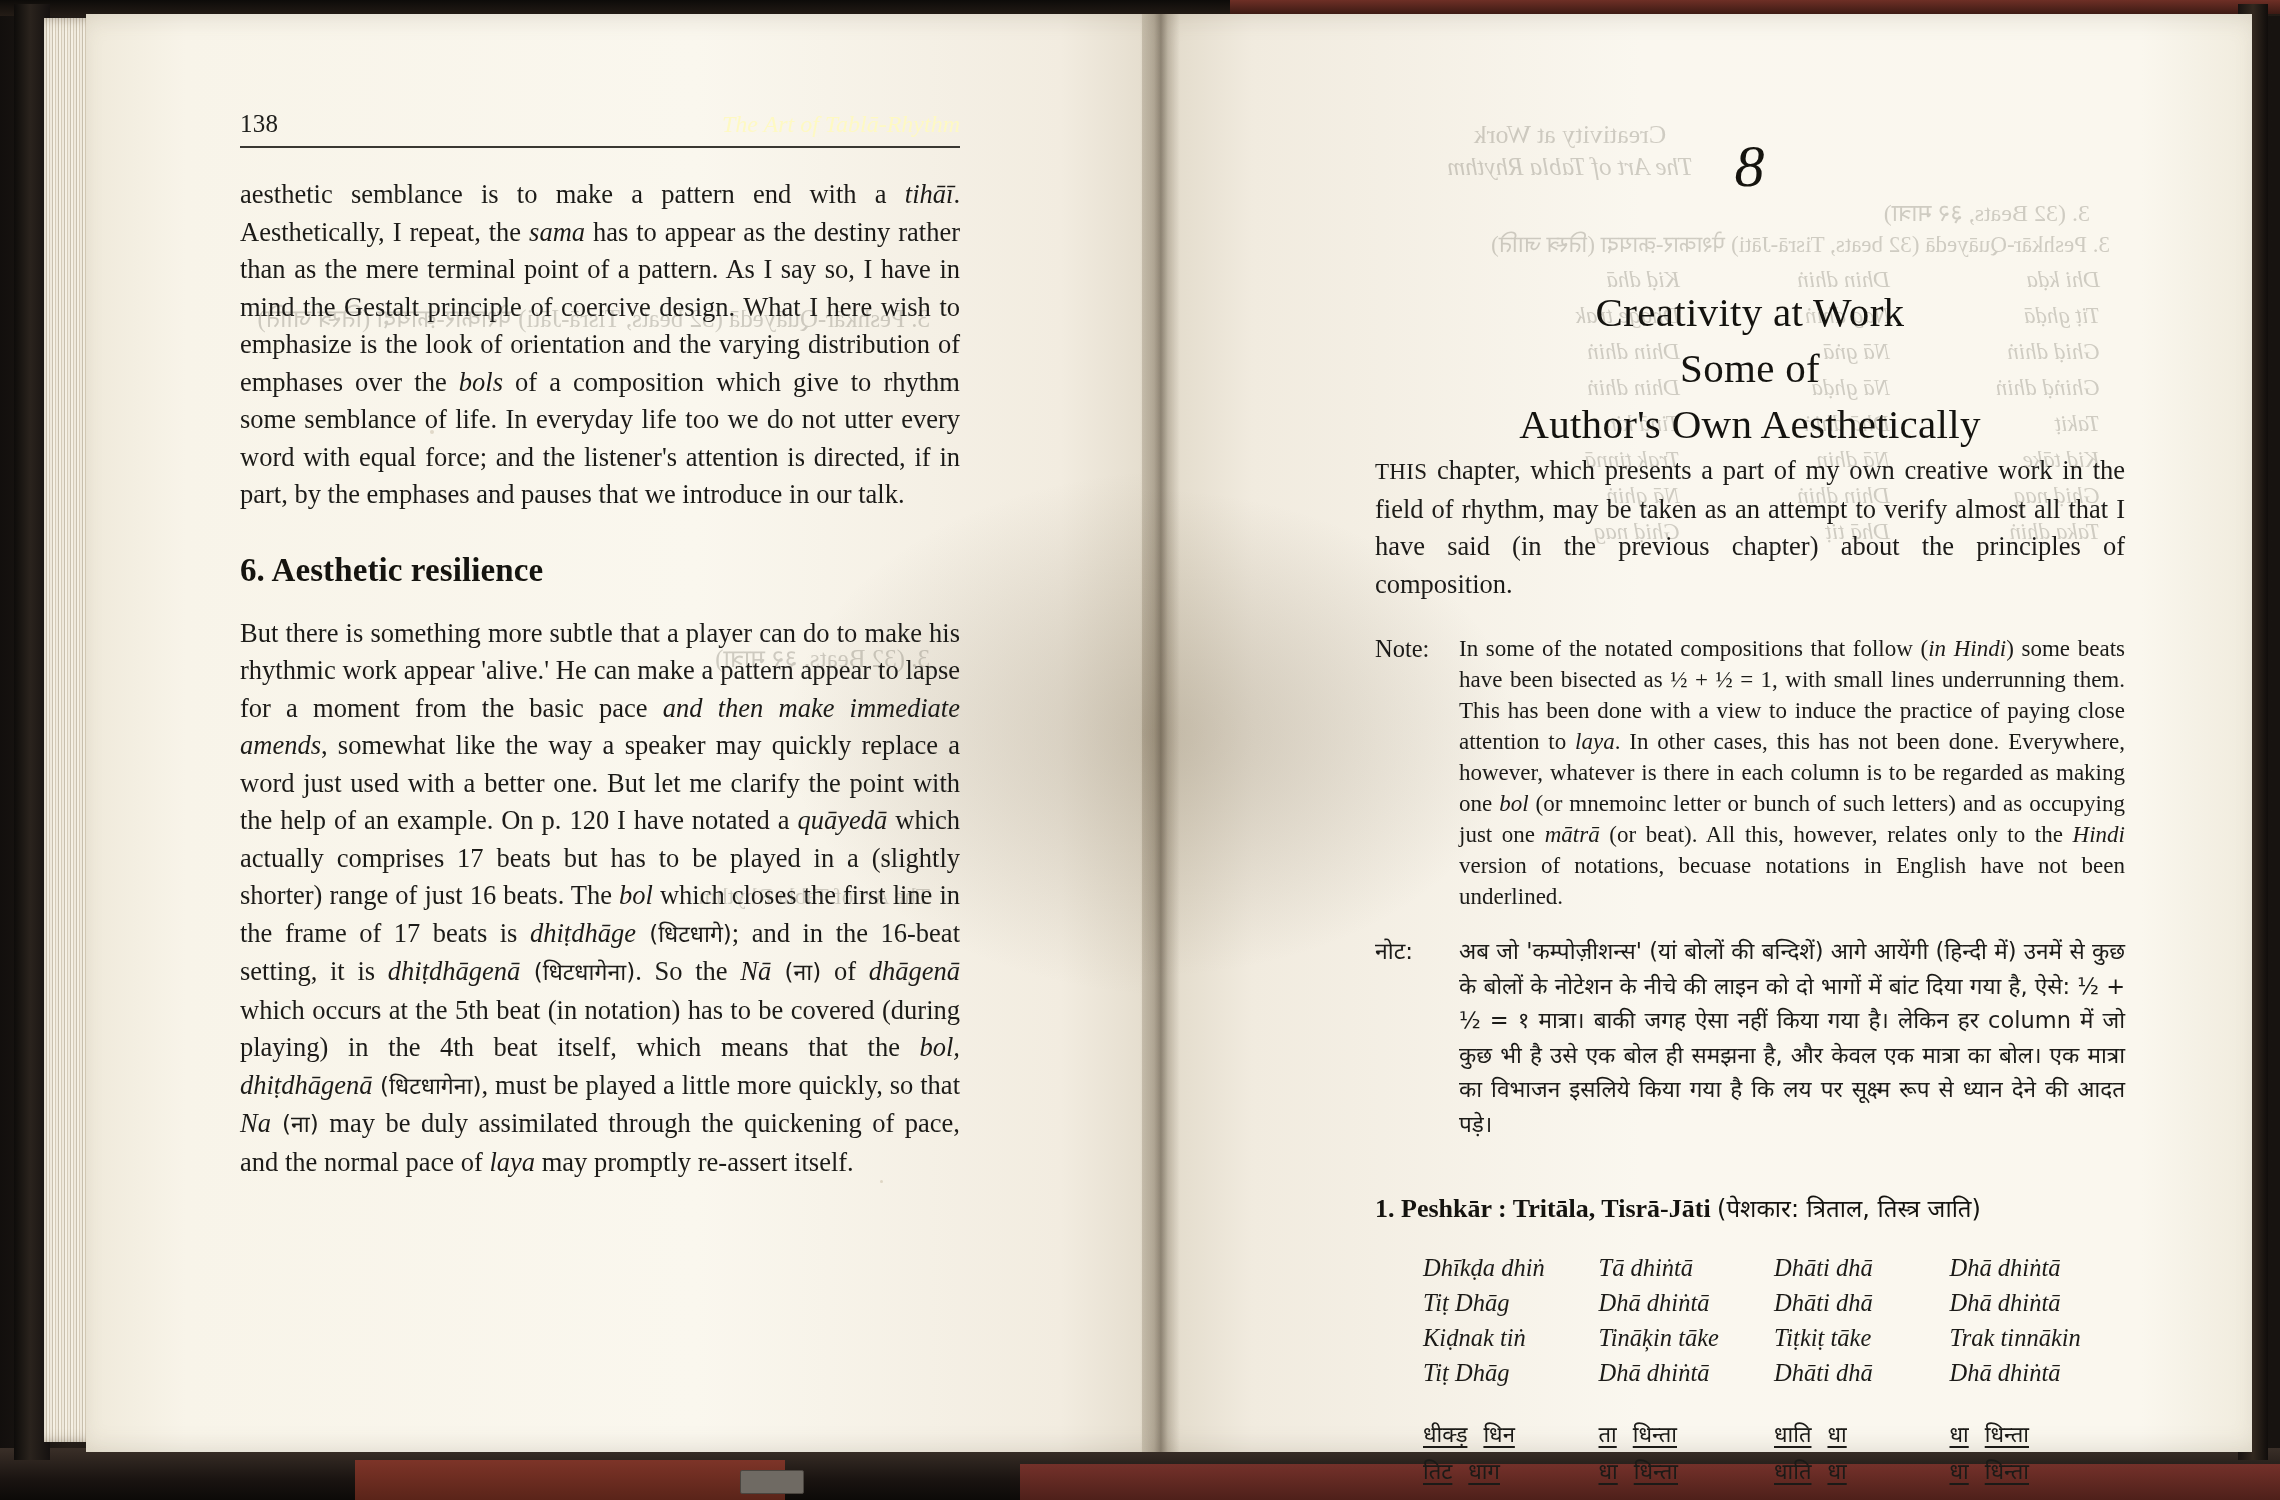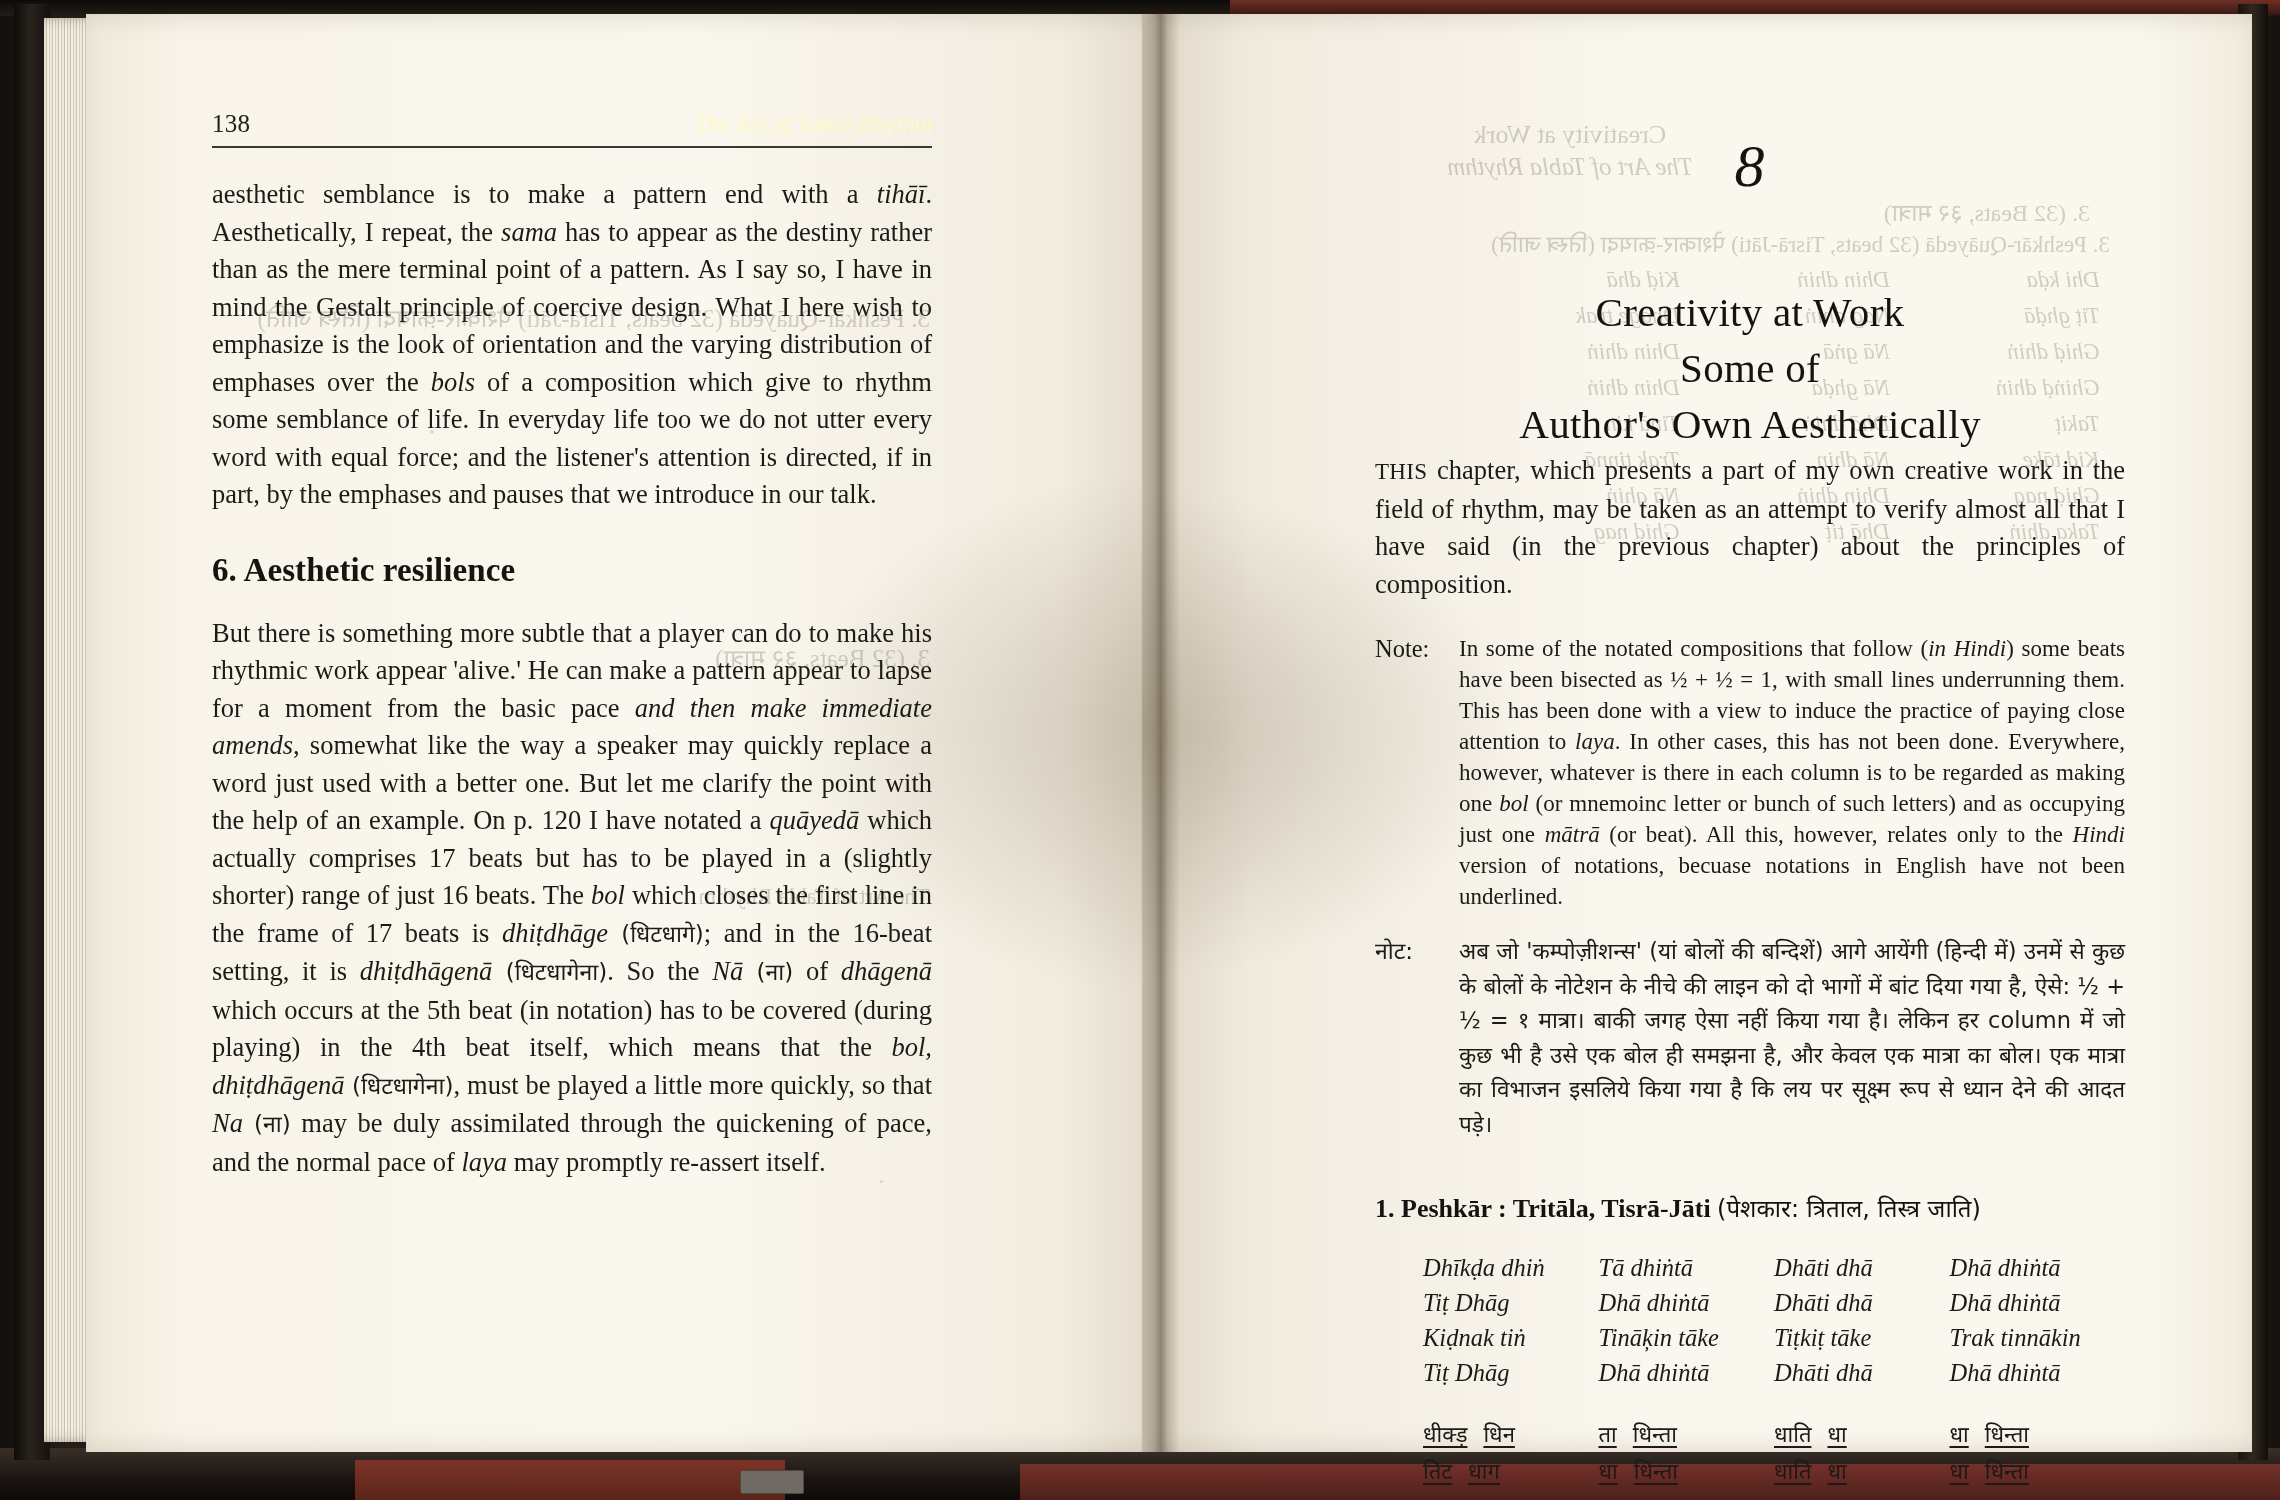--- a/index.html
+++ b/index.html
@@ -113,21 +113,21 @@
     margin:0;color:#1c1b18;
   }
   .it{font-style:italic;}
   .dev{font-family:"DejaVu Sans", sans-serif;font-size:23px;}
   h3.sub{
     font-size:33px;font-weight:bold;margin:0;color:#15140f;
     letter-spacing:.1px;
   }
 
   
-  #left-page{left:212px;top:110px;width:720px;}
+  #left-page{left:240px;top:110px;width:720px;}
   #left-page .head{display:flex;align-items:baseline;justify-content:space-between;}
   #left-page .rule{width:720px;}
   #left-page .p1{margin-top:28px;}
   #left-page .sub{margin-top:38px;}
   #left-page .p2{margin-top:26px;}
 
   
   #right-page{left:1375px;top:108px;width:750px;}
   .chapnum{
     text-align:center;font-size:60px;font-style:italic;color:#15140f;

